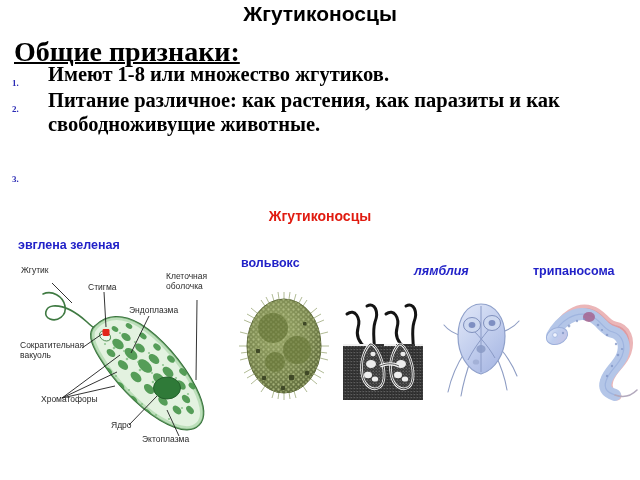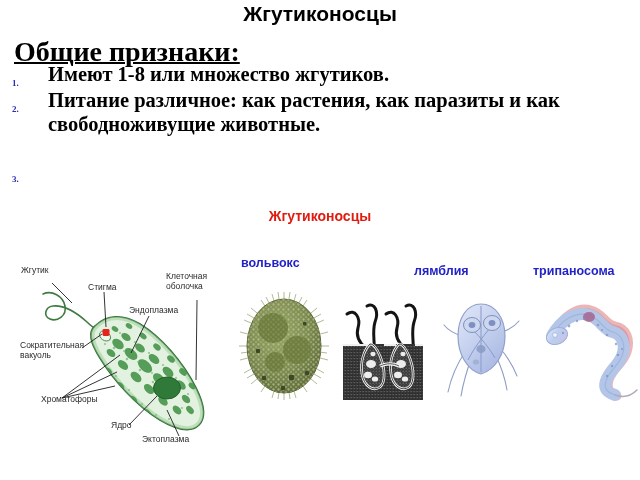--- a/index.html
+++ b/index.html
@@ -69,21 +69,21 @@
   .sp-label{
     position:absolute;
     font-family:"Liberation Sans", sans-serif;
     font-weight:bold;
     font-size:12.5px;
     color:#2222c8;
     white-space:nowrap;
   }
   #lab-euglena{left:18px;top:238px;}
   #lab-volvox{left:241px;top:256px;}
-  #lab-lamblia{left:414px;top:264px;}
+  #lab-lamblia{left:414px;top:264px;font-style:italic;}
   #lab-trypa{left:533px;top:264px;}
 
   .micro{position:absolute;margin-left:19px;}
   .organelle-label{
     position:absolute;
     font-family:"Liberation Sans", sans-serif;
     font-size:8.5px;
     color:#2a2a2a;
     line-height:9.5px;
     white-space:nowrap;
@@ -108,20 +108,21 @@
       <span class="bnum">2.</span>
       <span>Питание различное:  как растения, как паразиты и как свободноживущие животные.</span>
     </div>
     <div class="bitem gap">
       <span class="bnum">3.</span>
     </div>
   </div>
 
   <div class="fig-heading">Жгутиконосцы</div>
 
+  <div class="sp-label" id="lab-euglena">эвглена зеленая</div>
   <div class="sp-label" id="lab-volvox">вольвокс</div>
   <div class="sp-label" id="lab-lamblia">лямблия</div>
   <div class="sp-label" id="lab-trypa">трипаносома</div>
 
   <div class="micro" id="euglena-fig" style="left:0px;top:258px;width:200px;height:215px;">
     <svg width="200" height="215" viewBox="0 0 200 215">
       <defs>
         <clipPath id="bodyClip">
           <path d="M76,68 C88,56 104,56 121,66 C142,79 164,104 177,130
                    C186,148 187,160 180,167 C172,175 158,172 141,162

